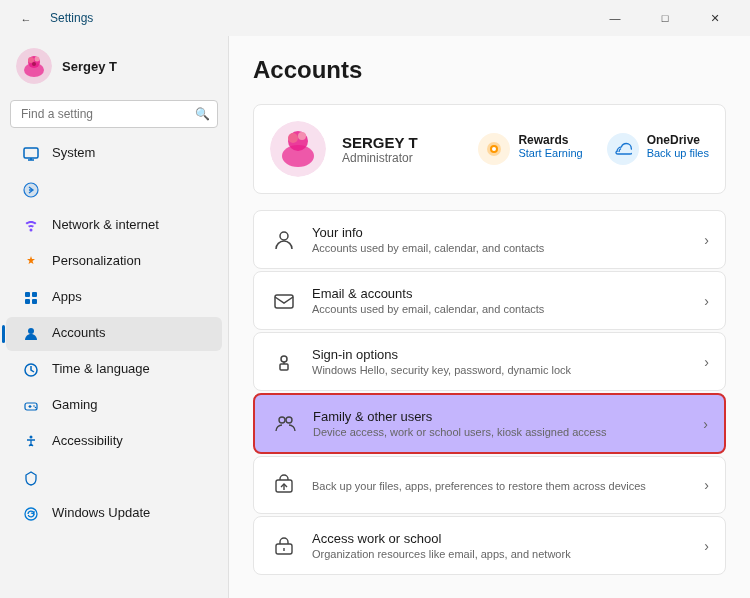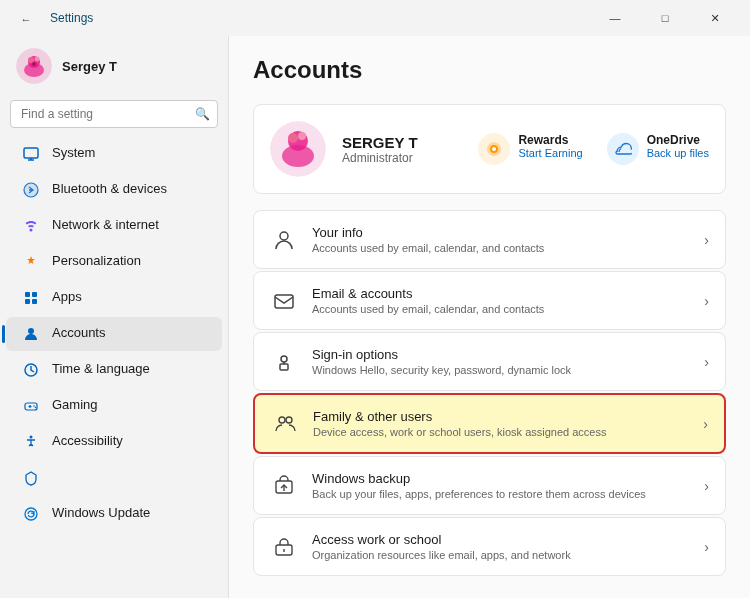--- a/index.html
+++ b/index.html
@@ -220,21 +220,21 @@
       gap: 14px;
       background: white;
       border: 1px solid #e5e5e5;
       border-radius: 8px;
       padding: 14px 16px;
       cursor: pointer;
       position: relative;
     }
     .settings-item.highlighted {
       border: 2px solid #d32f2f;
-      background: #fef9c3;
+      background: #c4b5fd;
     }
     .settings-item-icon {
       width: 28px;
       height: 28px;
       display: flex;
       align-items: center;
       justify-content: center;
       flex-shrink: 0;
       color: #444;
     }
@@ -303,21 +303,20 @@
     </div>
 
     <div class="nav-item">
       <div class="nav-icon">
         <svg width="16" height="16" viewBox="0 0 16 16">
             <circle cx="8" cy="8" r="7" fill="#1976d2" opacity="0.15"></circle>
             <circle cx="8" cy="8" r="7" fill="none" stroke="#1976d2" stroke-width="1.2"></circle>
             <path d="M6 5l4 3-4 3M6 8h4" fill="none" stroke="#1976d2" stroke-width="1.3"></path>
           </svg>
       </div>
-      <span class="nav-label">Bluetooth &amp; devices</span>
     </div>
 
     <div class="nav-item">
       <div class="nav-icon">
         <svg width="16" height="16" viewBox="0 0 16 16">
             <path d="M8 3C5 3 2.5 5 2.5 5L4 6.5C4 6.5 5.5 5 8 5s4 1.5 4 1.5L13.5 5S11 3 8 3z" fill="#7c4dff"></path>
             <path d="M8 7C6.3 7 5 8 5 8l1.5 1.5S7 9 8 9s1.5.5 1.5.5L11 8S9.7 7 8 7z" fill="#7c4dff"></path>
             <circle cx="8" cy="12" r="1.5" fill="#7c4dff"></circle>
           </svg>
       </div>
@@ -519,21 +518,20 @@
       <div class="settings-item">
         <div class="settings-item-icon">
           <svg width="22" height="22" viewBox="0 0 22 22">
               <rect x="3" y="6" width="16" height="12" rx="2" fill="none" stroke="#444" stroke-width="1.4"></rect>
               <path d="M7 6V5a4 4 0 018 0v1" fill="none" stroke="#444" stroke-width="1.4"></path>
               <polyline points="8,13 11,10 14,13" fill="none" stroke="#444" stroke-width="1.4"></polyline>
               <line x1="11" y1="10" x2="11" y2="16" stroke="#444" stroke-width="1.4"></line>
             </svg>
         </div>
         <div class="settings-item-text">
-          <div class="settings-item-title">Windows backup</div>
           <div class="settings-item-desc">Back up your files, apps, preferences to restore them across devices</div>
         </div>
         <div class="settings-item-chevron">›</div>
       </div>
 
       <div class="settings-item">
         <div class="settings-item-icon">
           <svg width="22" height="22" viewBox="0 0 22 22">
               <rect x="3" y="9" width="16" height="10" rx="2" fill="none" stroke="#444" stroke-width="1.4"></rect>
               <path d="M7 9V7a4 4 0 018 0v2" fill="none" stroke="#444" stroke-width="1.4"></path>

